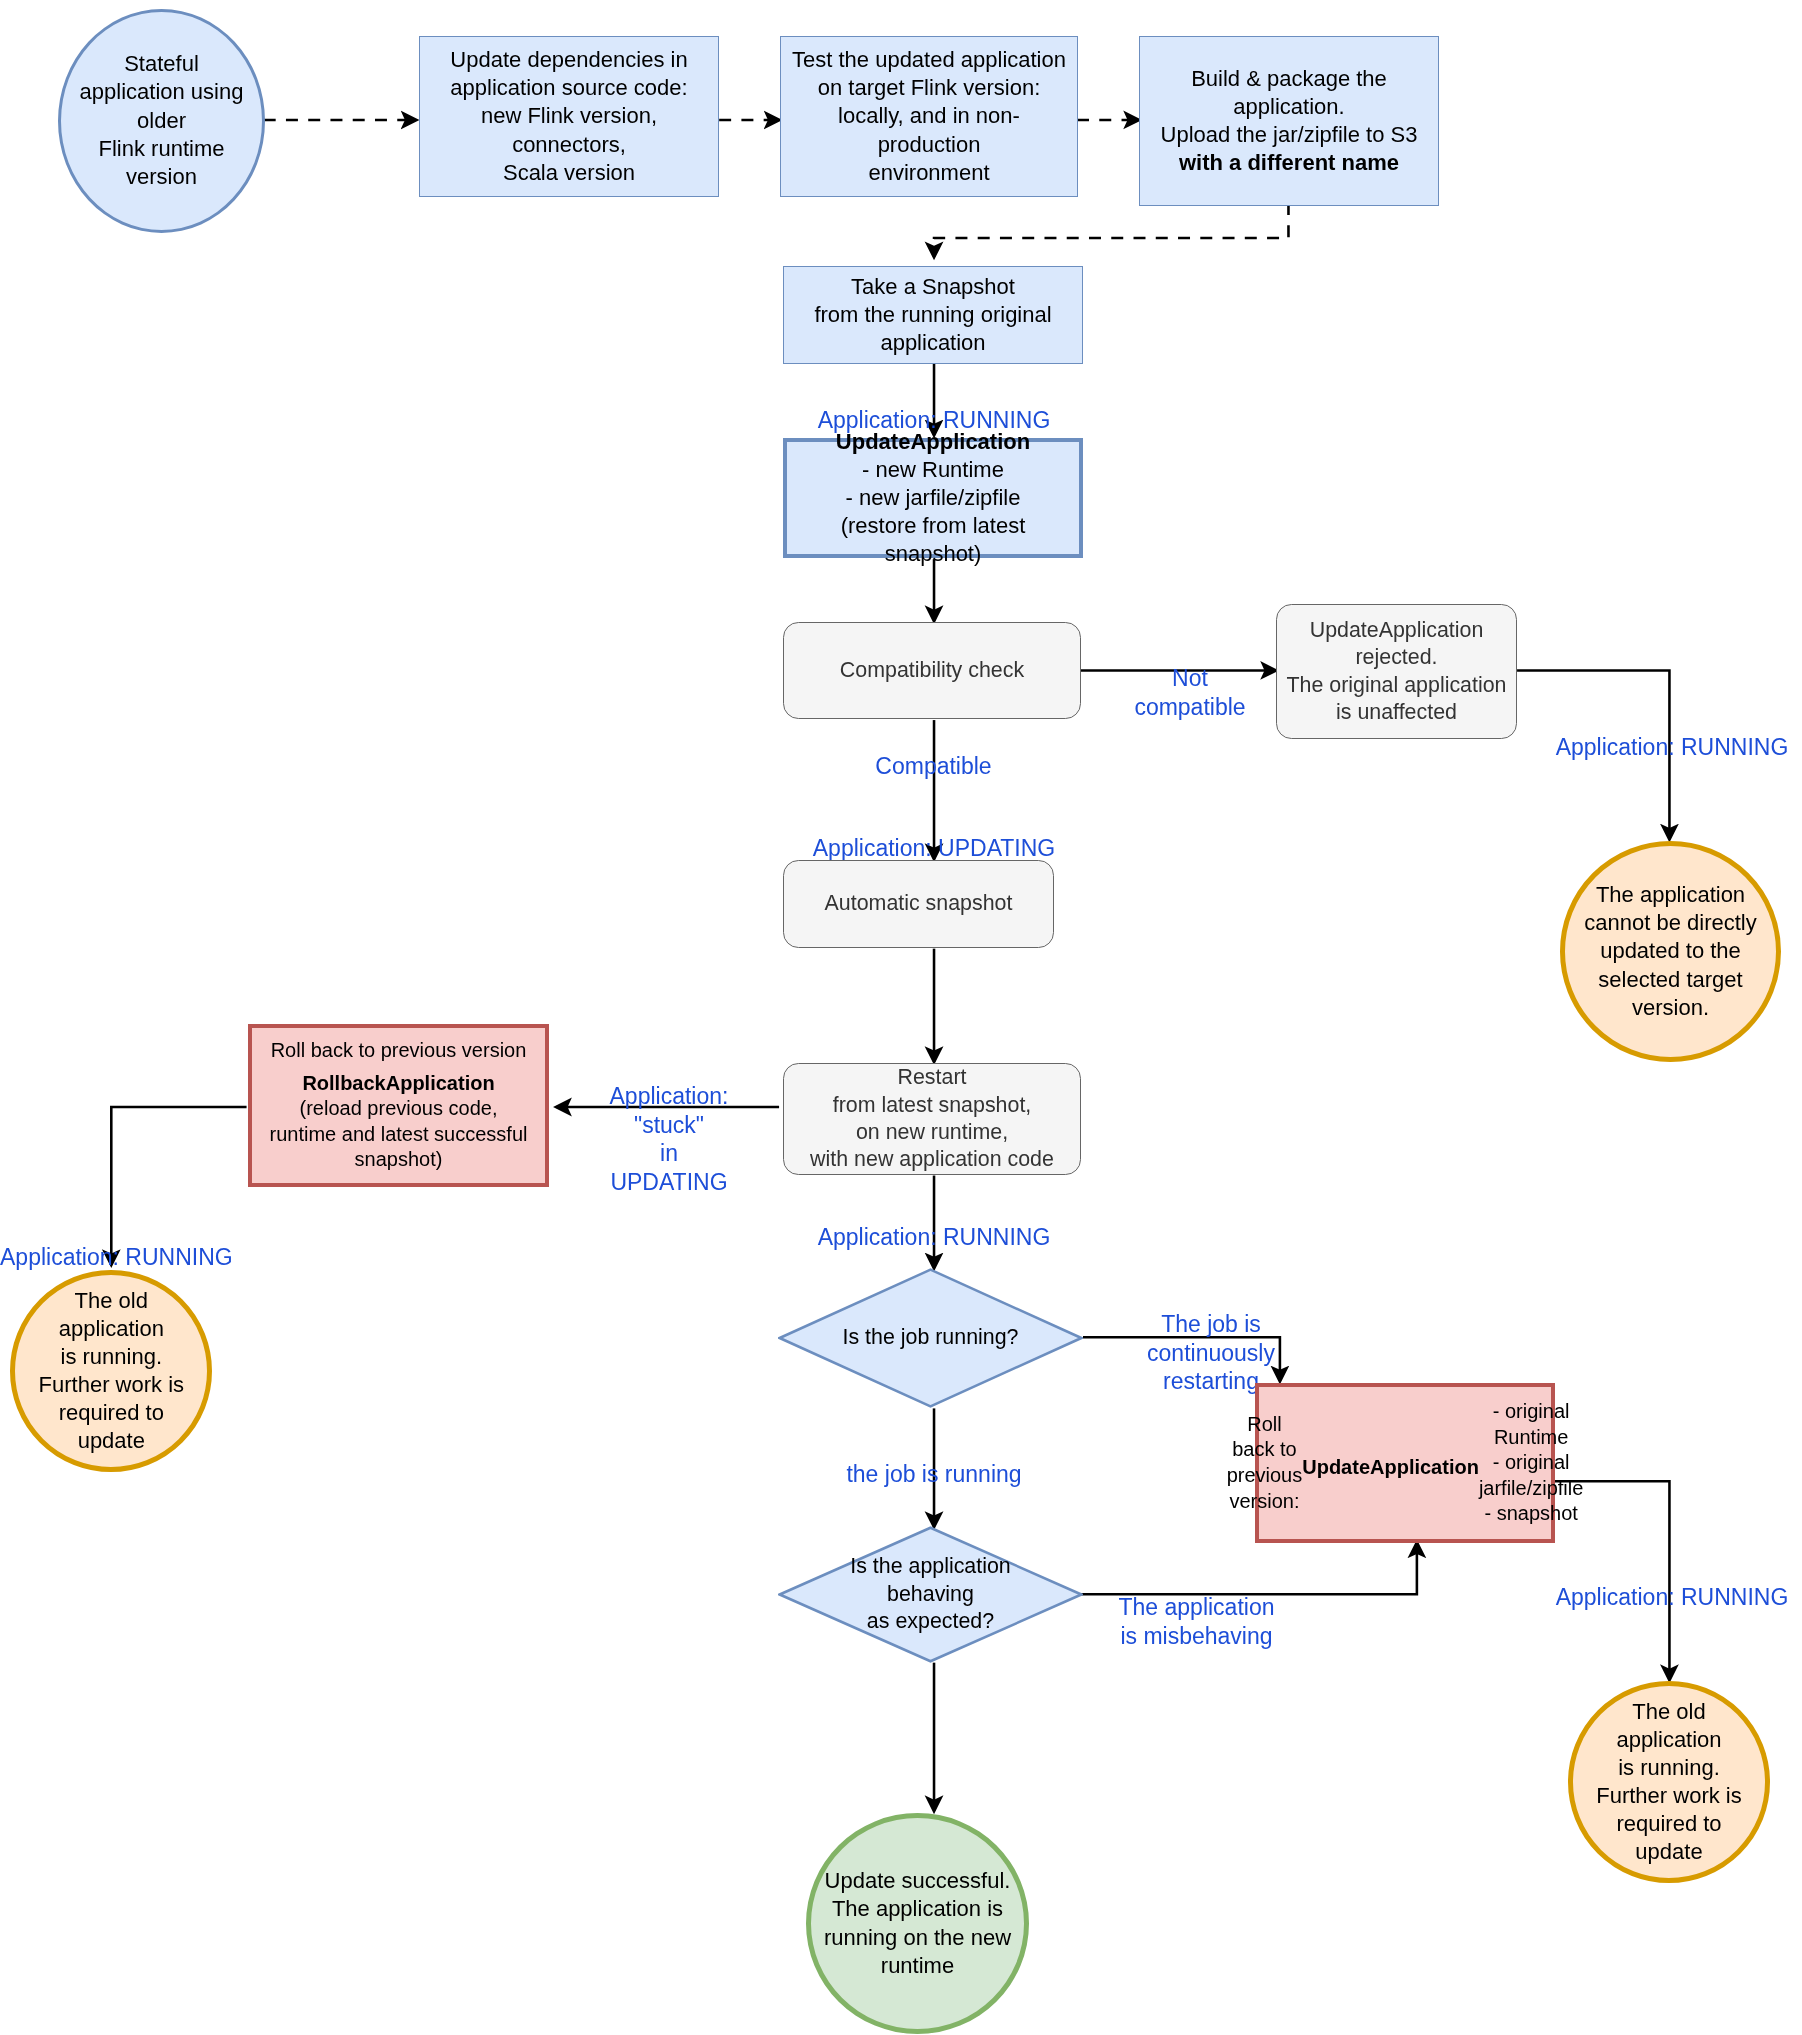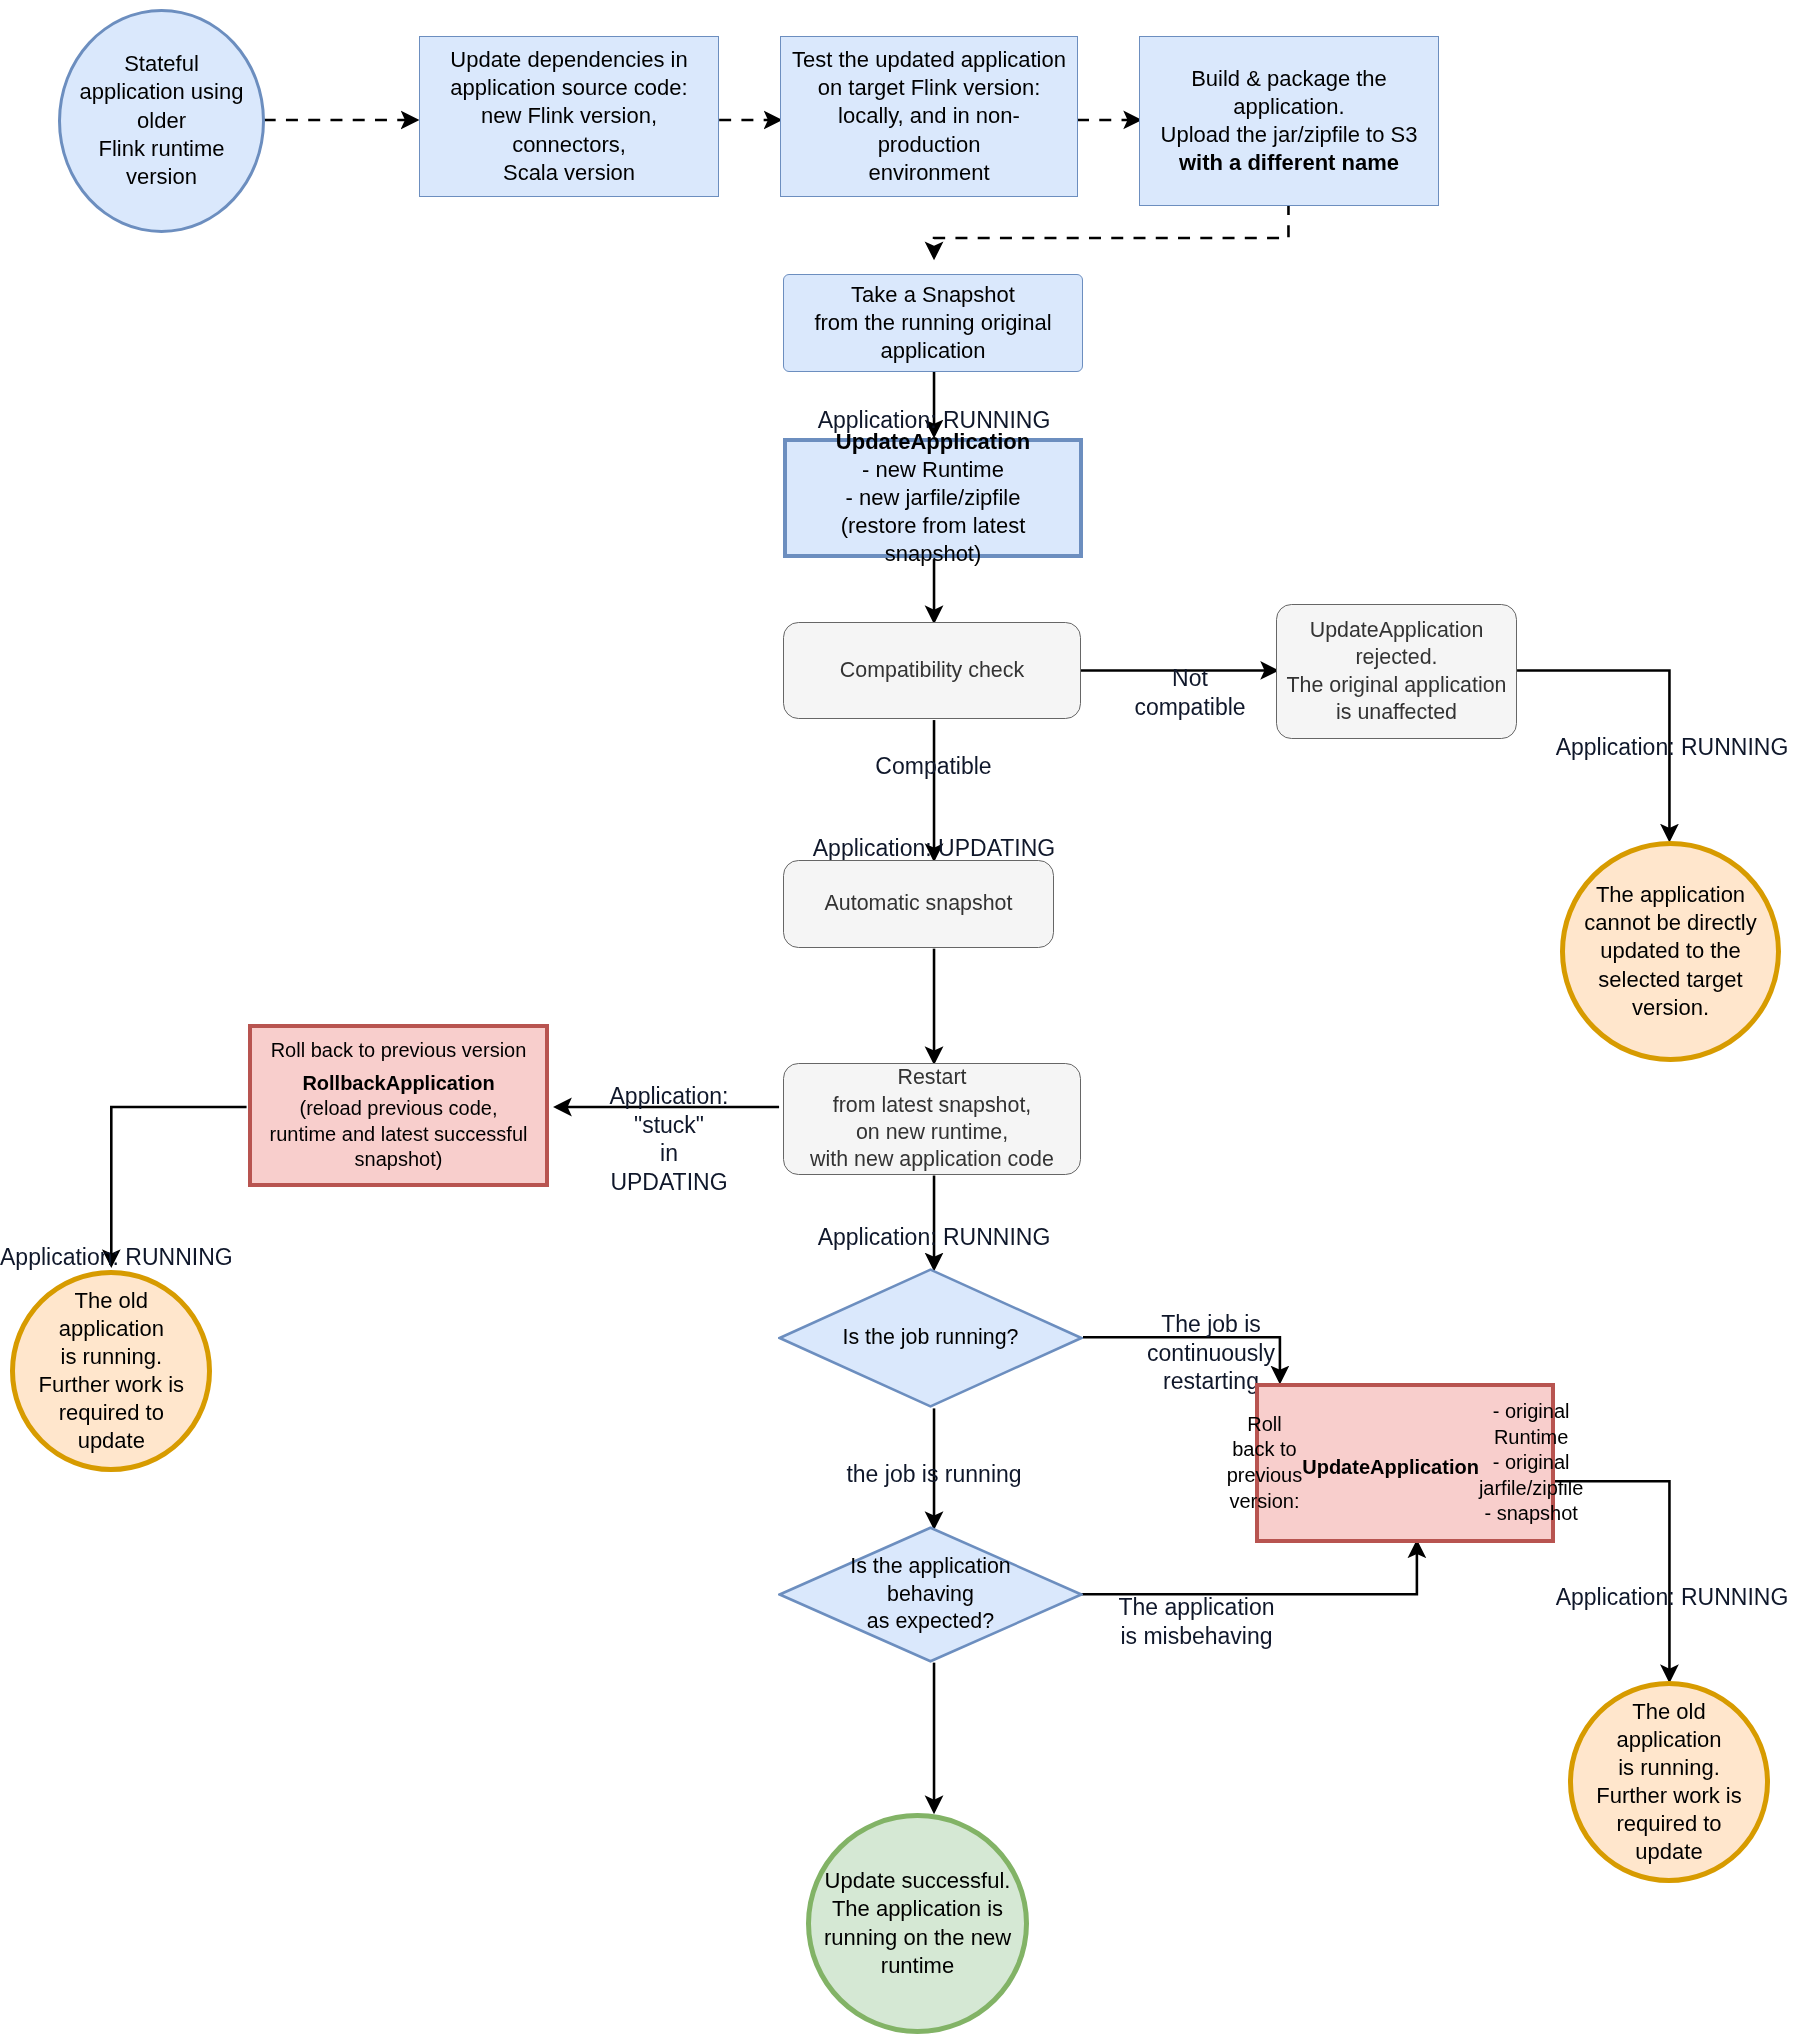--- a/index.html
+++ b/index.html
@@ -102,21 +102,21 @@
     text-align: center;
     font-size: 21.4px;
     color: #000;
     line-height: 1.3;
     white-space: pre-line;
   }
   
   .edge-label {
     position: absolute;
     font-size: 23px;
-    color: #0f172a;
+    color: #1d4ed8;
     text-align: center;
     line-height: 1.25;
     white-space: pre-line;
     background: transparent;
   }
   .bold { font-weight: bold; }
 </style>
 </head>
 <body>
 
@@ -191,21 +191,21 @@
 environment</span>
   </div>
 
   <div class="node box-blue" style="left:1139px; top:36px; width:300px; height:170px; flex-direction:column;">
     <span>Build &amp; package the</span>
     <span>application.</span>
     <span>Upload the jar/zipfile to S3</span>
     <span class="bold">with a different name</span>
   </div>
 
-  <div class="node box-blue" style="left:783px; top:274px; width:300px; height:98px;border-radius:6px;">
+  <div class="node box-blue" style="left:783px; top:266px; width:300px; height:98px;">
     <span>Take a Snapshot
 from the running original
 application</span>
   </div>
 
   <div class="edge-label" style="left:803px; top:377px; width:262px;">
     <span>Application: RUNNING</span>
   </div>
 
   <div class="node box-blue-strong" style="left:783px; top:438px; width:300px; height:120px; flex-direction:column;">

